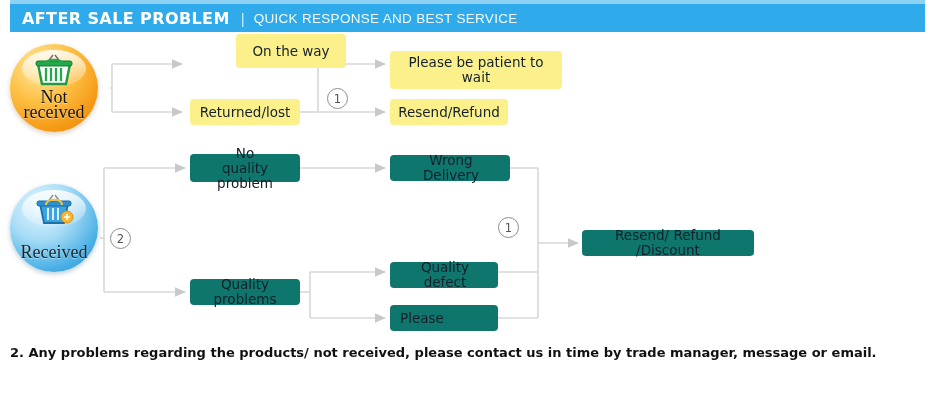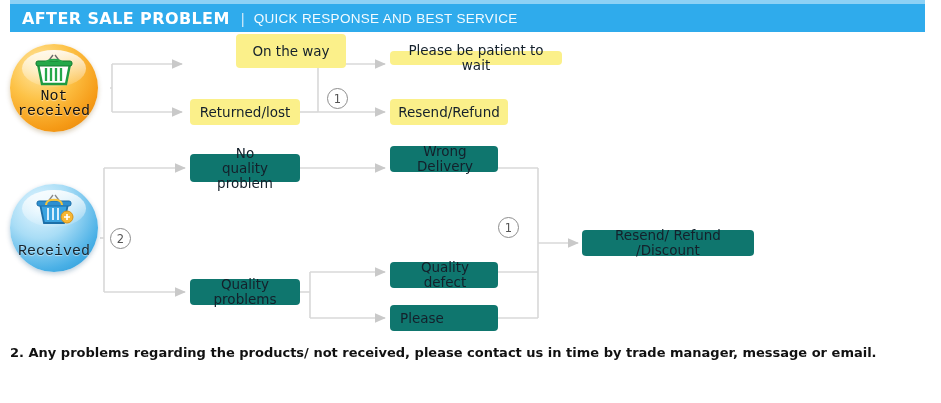--- a/index.html
+++ b/index.html
@@ -115,24 +115,24 @@
     left: 50%;
     top: 9px;
     transform: translateX(-50%);
     width: 46px;
     height: 38px;
   }
   .badge-label {
     position: relative;
     z-index: 3;
     text-align: center;
-    font-size: 15px;
+    font-size: 18px;
     line-height: 14.5px;
     color: #111;
-    font-family: Liberation Mono, monospace;
+    font-family: Liberation Serif, serif;
     text-shadow: 0 1px 1px rgba(255,255,255,0.55);
   }
   .badge-blue .badge-label {
     color: #16242e;
   }
 
   
   .node {
     position: absolute;
     box-sizing: border-box;
@@ -268,32 +268,32 @@
       <path d="M15,12 C15,5 31,5 31,12" fill="none" stroke="#f6c43c" stroke-width="2.2"></path>
       <circle cx="36" cy="24" r="6" fill="#f7b733" stroke="#d99115" stroke-width="1"></circle>
       <path d="M33,24 L39,24 M36,21 L36,27" stroke="#ffffff" stroke-width="1.6"></path>
     </svg>
     <div class="badge-label">Received</div>
   </div>
 
   <div class="node node-yellow" style="left:190px; top:2px; width:110px; height:34px;margin-left:46px;">On the way</div>
   <div class="node node-yellow" style="left:190px; top:67px; width:110px; height:26px;">Returned/lost</div>
 
-  <div class="node node-yellow" style="left:390px; top:19px; width:172px; height:14px;">Please be patient to wait</div>
+  <div class="node node-yellow" style="left:390px; top:19px; width:172px; height:38px;">Please be patient to wait</div>
   <div class="node node-yellow" style="left:390px; top:67px; width:118px; height:26px;">Resend/Refund</div>
 
   <div class="marker" style="left:327px; top:56px;">1</div>
 
   <div class="node node-blue" style="left:190px; top:122px; width:110px; height:28px; flex-direction:column;">
     <span>No</span>
     <span>quality problem</span>
   </div>
   <div class="node node-blue" style="left:190px; top:247px; width:110px; height:26px;">Quality problems</div>
 
-  <div class="node node-blue node-left" style="left:390px; top:114px; width:108px; height:26px;">Wrong Delivery</div>
+  <div class="node node-blue node-left" style="left:390px; top:123px; width:120px; height:26px;">Wrong Delivery</div>
   <div class="node node-blue node-left" style="left:390px; top:230px; width:108px; height:26px;">Quality defect</div>
   <div class="node node-blue node-left" style="left:390px; top:273px; width:108px; height:26px;">Please</div>
 
   <div class="marker" style="left:110px; top:196px;">2</div>
   <div class="marker" style="left:498px; top:185px;">1</div>
 
   <div class="node node-blue" style="left:582px; top:198px; width:172px; height:26px;">Resend/ Refund /Discount</div>
 </div>
 
 <div class="notes">

